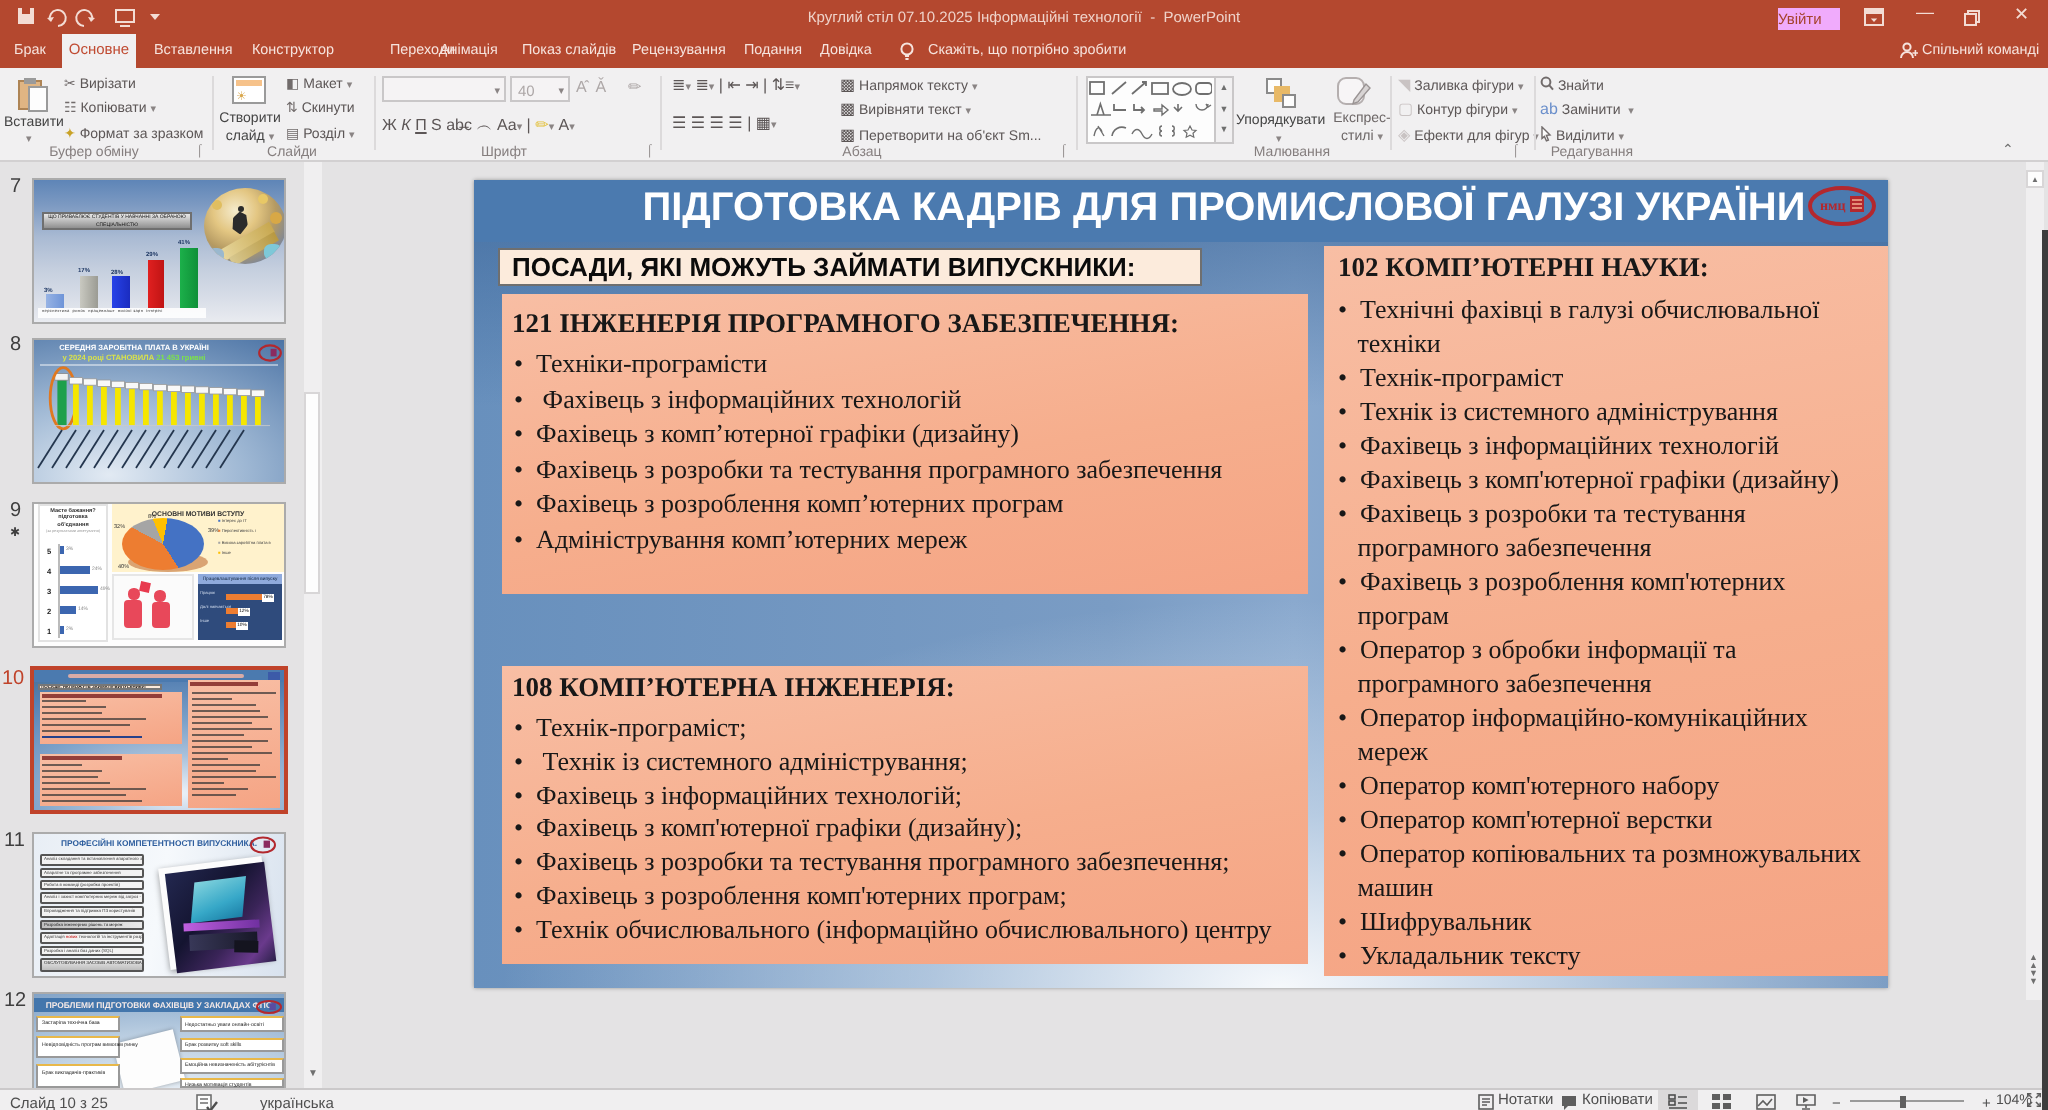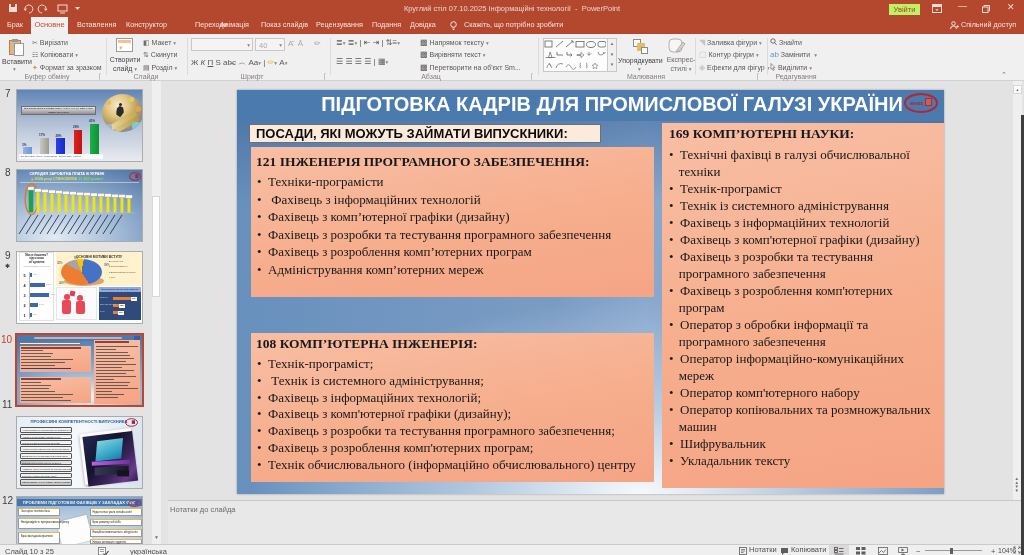--- a/index.html
+++ b/index.html
@@ -2,21 +2,21 @@
 <html><head><meta charset="utf-8">
 <style>
   * { margin:0; padding:0; box-sizing:border-box; }
   html,body { width:1024px; height:555px; overflow:hidden; }
   body { font-family:"Liberation Sans", sans-serif; position:relative; background:#E4E4E4; }
   .abs { position:absolute; }
 
   
   #hdr { position:absolute; left:0; top:0; width:1024px; height:34px; background:#B4482F; }
   #title { position:absolute; left:0; top:4px; width:1024px; text-align:center; color:#EFD3CA; font-size:7.5px; }
-  #signin { position:absolute; left:889px; top:3.5px; width:31px; height:11.5px; background:#bef264; color:#A5432D; font-size:7.5px; text-align:center; line-height:11px; }
+  #signin { position:absolute; left:889px; top:3.5px; width:31px; height:11.5px; background:#f0abfc; color:#A5432D; font-size:7.5px; line-height:11px; }
   .winbtn { position:absolute; top:4px; color:#F3DCD4; font-size:8px; }
   #tabs { position:absolute; left:0; top:17px; height:17px; width:1024px; font-size:7.2px; color:#F6E3DD; }
   .tab { position:absolute; top:0; height:17px; line-height:16px; white-space:nowrap; }
   #tabactive { position:absolute; left:31px; top:0px; width:37px; height:17px; background:#F1F0F1; color:#C04B32; text-align:center; line-height:16px; font-size:7.5px; }
 
   
   #ribbon { position:absolute; left:0; top:34px; width:1024px; height:47px; background:#F1F0F1; border-bottom:1px solid #D2D0D1; font-size:7.5px; color:#444; }
   .rsep { position:absolute; top:4px; height:37px; width:1px; background:#DCDADB; }
   .glabel { position:absolute; top:39px; font-size:7px; color:#857E7E; width:100px; text-align:center; white-space:nowrap; }
   .gray { color:#ADA7A7; }
@@ -102,21 +102,21 @@
     <svg class="abs" style="left:450px; top:4px;" width="7" height="10" viewBox="0 0 7 10">
         <circle cx="3.5" cy="3.5" r="2.8" fill="none" stroke="#F6E3DD"></circle>
         <path d="M2.5 7 h2 M2.7 8.5 h1.6" stroke="#F6E3DD"></path>
       </svg>
     <div class="tab" style="left:464px;">Скажіть, що потрібно зробити</div>
     <svg class="abs" style="left:950px; top:4px;" width="9" height="9" viewBox="0 0 9 9">
         <circle cx="3.5" cy="2.5" r="1.8" fill="none" stroke="#F6E3DD"></circle>
         <path d="M0.5 8 a3 3 0 0 1 6 0" fill="none" stroke="#F6E3DD"></path>
         <path d="M6.2 5.5 h3 M7.7 4 v3" stroke="#F6E3DD" stroke-width="0.8"></path>
       </svg>
-    <div class="tab" style="left:961px;">Спільний доступ</div>
+    <div class="tab" style="left:961px;">Спільний команді</div>
   </div>
 </div>
 
 <div id="ribbon">
 
   <div class="abs" style="left:8px; top:5px; width:18px; height:17px;">
     <div class="abs" style="left:1px; top:1px; width:12px; height:15px; background:#E0B583; border:1px solid #AE8455;"></div>
     <div class="abs" style="left:4px; top:0px; width:6px; height:3px; background:#9a9a9a;"></div>
     <div class="abs" style="left:6px; top:4px; width:10px; height:13px; background:#FDFDFD; border:1px solid #9a9a9a;"></div>
   </div>
@@ -218,21 +218,21 @@
 
   <div class="abs" style="left:1001px; top:37px; color:#6f6f6f; font-size:7px;">⌃</div>
 </div>
 
 <div id="main">
   <div class="thnum" style="left:5px; top:7px;">7</div>
   <div class="thnum" style="left:5px; top:86px;">8</div>
   <div class="thnum" style="left:5px; top:169px;">9</div>
   <div class="thnum" style="left:5px; top:181px; font-size:6px;">✱</div>
   <div class="thnum" style="left:1px; top:253px; color:#C0432A;">10</div>
-  <div class="thnum" style="left:2px; top:318px;">11</div>
+  <div class="thnum" style="left:2px; top:334px;">11</div>
   <div class="thnum" style="left:2px; top:414px;">12</div>
 
   <div class="thumb" id="t7" style="top:9px; background:linear-gradient(to bottom, #5E85B7 0%, #7D9AC2 18%, #A9BAD3 40%, #C4CEDE 62%, #D5DBE6 80%, #E9EBF0 100%);">
     <div class="tt" style="left:4px; top:15.5px; width:75px; height:9px; background:linear-gradient(#E8E8E8,#8F8F8F); border:1px solid #6f6f6f; font-size:2.5px; color:#1a1a1a; text-align:center; line-height:4px; overflow:hidden;">ЩО ПРИВАБЛЮЄ СТУДЕНТІВ У НАВЧАННІ ЗА ОБРАНОЮ<br>СПЕЦІАЛЬНІСТЮ</div>
     <div class="tt" style="left:5.5px; top:57px; width:9px; height:7px; background:linear-gradient(90deg,#97B3E4,#6E94D8);"></div>
     <div class="tt" style="left:22.5px; top:47.5px; width:9px; height:16.5px; background:linear-gradient(90deg,#C9C9C1,#9B9B93);"></div>
     <div class="tt" style="left:39px; top:48px; width:9px; height:16px; background:linear-gradient(90deg,#2742E8,#1A2CC0);"></div>
     <div class="tt" style="left:56.5px; top:39.5px; width:8px; height:24.5px; background:linear-gradient(90deg,#E02020,#C01414);"></div>
     <div class="tt" style="left:72.5px; top:33.5px; width:9px; height:30.5px; background:linear-gradient(90deg,#1CB04A,#0F9038);"></div>
     <div class="tt" style="left:5px; top:52.5px; font-size:3px; font-weight:bold; color:#1F3864;">3%</div>
@@ -484,42 +484,40 @@
         <div class="sli">•&nbsp;&nbsp; Технік із системного адміністрування;</div>
         <div class="sli">•&nbsp; Фахівець з інформаційних технологій;</div>
         <div class="sli">•&nbsp; Фахівець з комп'ютерної графіки (дизайну);</div>
         <div class="sli">•&nbsp; Фахівець з розробки та тестування програмного забезпечення;</div>
         <div class="sli">•&nbsp; Фахівець з розроблення комп'ютерних програм;</div>
         <div class="sli">•&nbsp; Технік обчислювального (інформаційно обчислювального) центру</div>
       </div>
     </div>
 
     <div class="sbox" id="b122" style="left:425px; top:33px; width:282px; height:365px;">
-      <div class="shead" style="position:absolute; left:7px; top:3px;">169 КОМП’ЮТЕРНІ НАУКИ:</div>
+      <div class="shead" style="position:absolute; left:7px; top:3px;">102 КОМП’ЮТЕРНІ НАУКИ:</div>
       <div style="position:absolute; left:7px; top:22.5px; font-size:13px; line-height:17px;">
         <div class="sli">•&nbsp;&nbsp;Технічні фахівці в галузі обчислювальної<br>&nbsp;&nbsp;&nbsp;техніки</div>
         <div class="sli">•&nbsp;&nbsp;Технік-програміст</div>
         <div class="sli">•&nbsp;&nbsp;Технік із системного адміністрування</div>
         <div class="sli">•&nbsp;&nbsp;Фахівець з інформаційних технологій</div>
         <div class="sli">•&nbsp;&nbsp;Фахівець з комп'ютерної графіки (дизайну)</div>
         <div class="sli">•&nbsp;&nbsp;Фахівець з розробки та тестування<br>&nbsp;&nbsp;&nbsp;програмного забезпечення</div>
         <div class="sli">•&nbsp;&nbsp;Фахівець з розроблення комп'ютерних<br>&nbsp;&nbsp;&nbsp;програм</div>
         <div class="sli">•&nbsp;&nbsp;Оператор з обробки інформації та<br>&nbsp;&nbsp;&nbsp;програмного забезпечення</div>
         <div class="sli">•&nbsp;&nbsp;Оператор інформаційно-комунікаційних<br>&nbsp;&nbsp;&nbsp;мереж</div>
         <div class="sli">•&nbsp;&nbsp;Оператор комп'ютерного набору</div>
+        <div class="sli">•&nbsp;&nbsp;Оператор комп'ютерної верстки</div>
         <div class="sli">•&nbsp;&nbsp;Оператор копіювальних та розмножувальних<br>&nbsp;&nbsp;&nbsp;машин</div>
         <div class="sli">•&nbsp;&nbsp;Шифрувальник</div>
         <div class="sli">•&nbsp;&nbsp;Укладальник тексту</div>
       </div>
     </div>
   </div>
 
-  <div id="notes">
-      <div style="margin:4px 0 0 2px;">Нотатки до слайда</div>
-    </div>
   <div id="vsb">
     <div style="position:absolute; left:0px; top:4px; width:9px; height:9px; background:#FDFDFD; border:1px solid #D8D6D7; color:#6f6f6f; font-size:4px; text-align:center; line-height:8px;">▲</div>
     <div style="position:absolute; left:1.5px; top:396px; color:#6f6f6f; font-size:4.5px; line-height:4px; text-align:center;">▲<br>▲<br>▼<br>▼</div>
   </div>
   <div id="winedge"></div>
 </div>
 
 <div id="status">
   <div class="abs" style="left:5px;">Слайд 10 з 25</div>
   <svg class="abs" style="left:98px;" width="11" height="9" viewBox="0 0 11 9">

